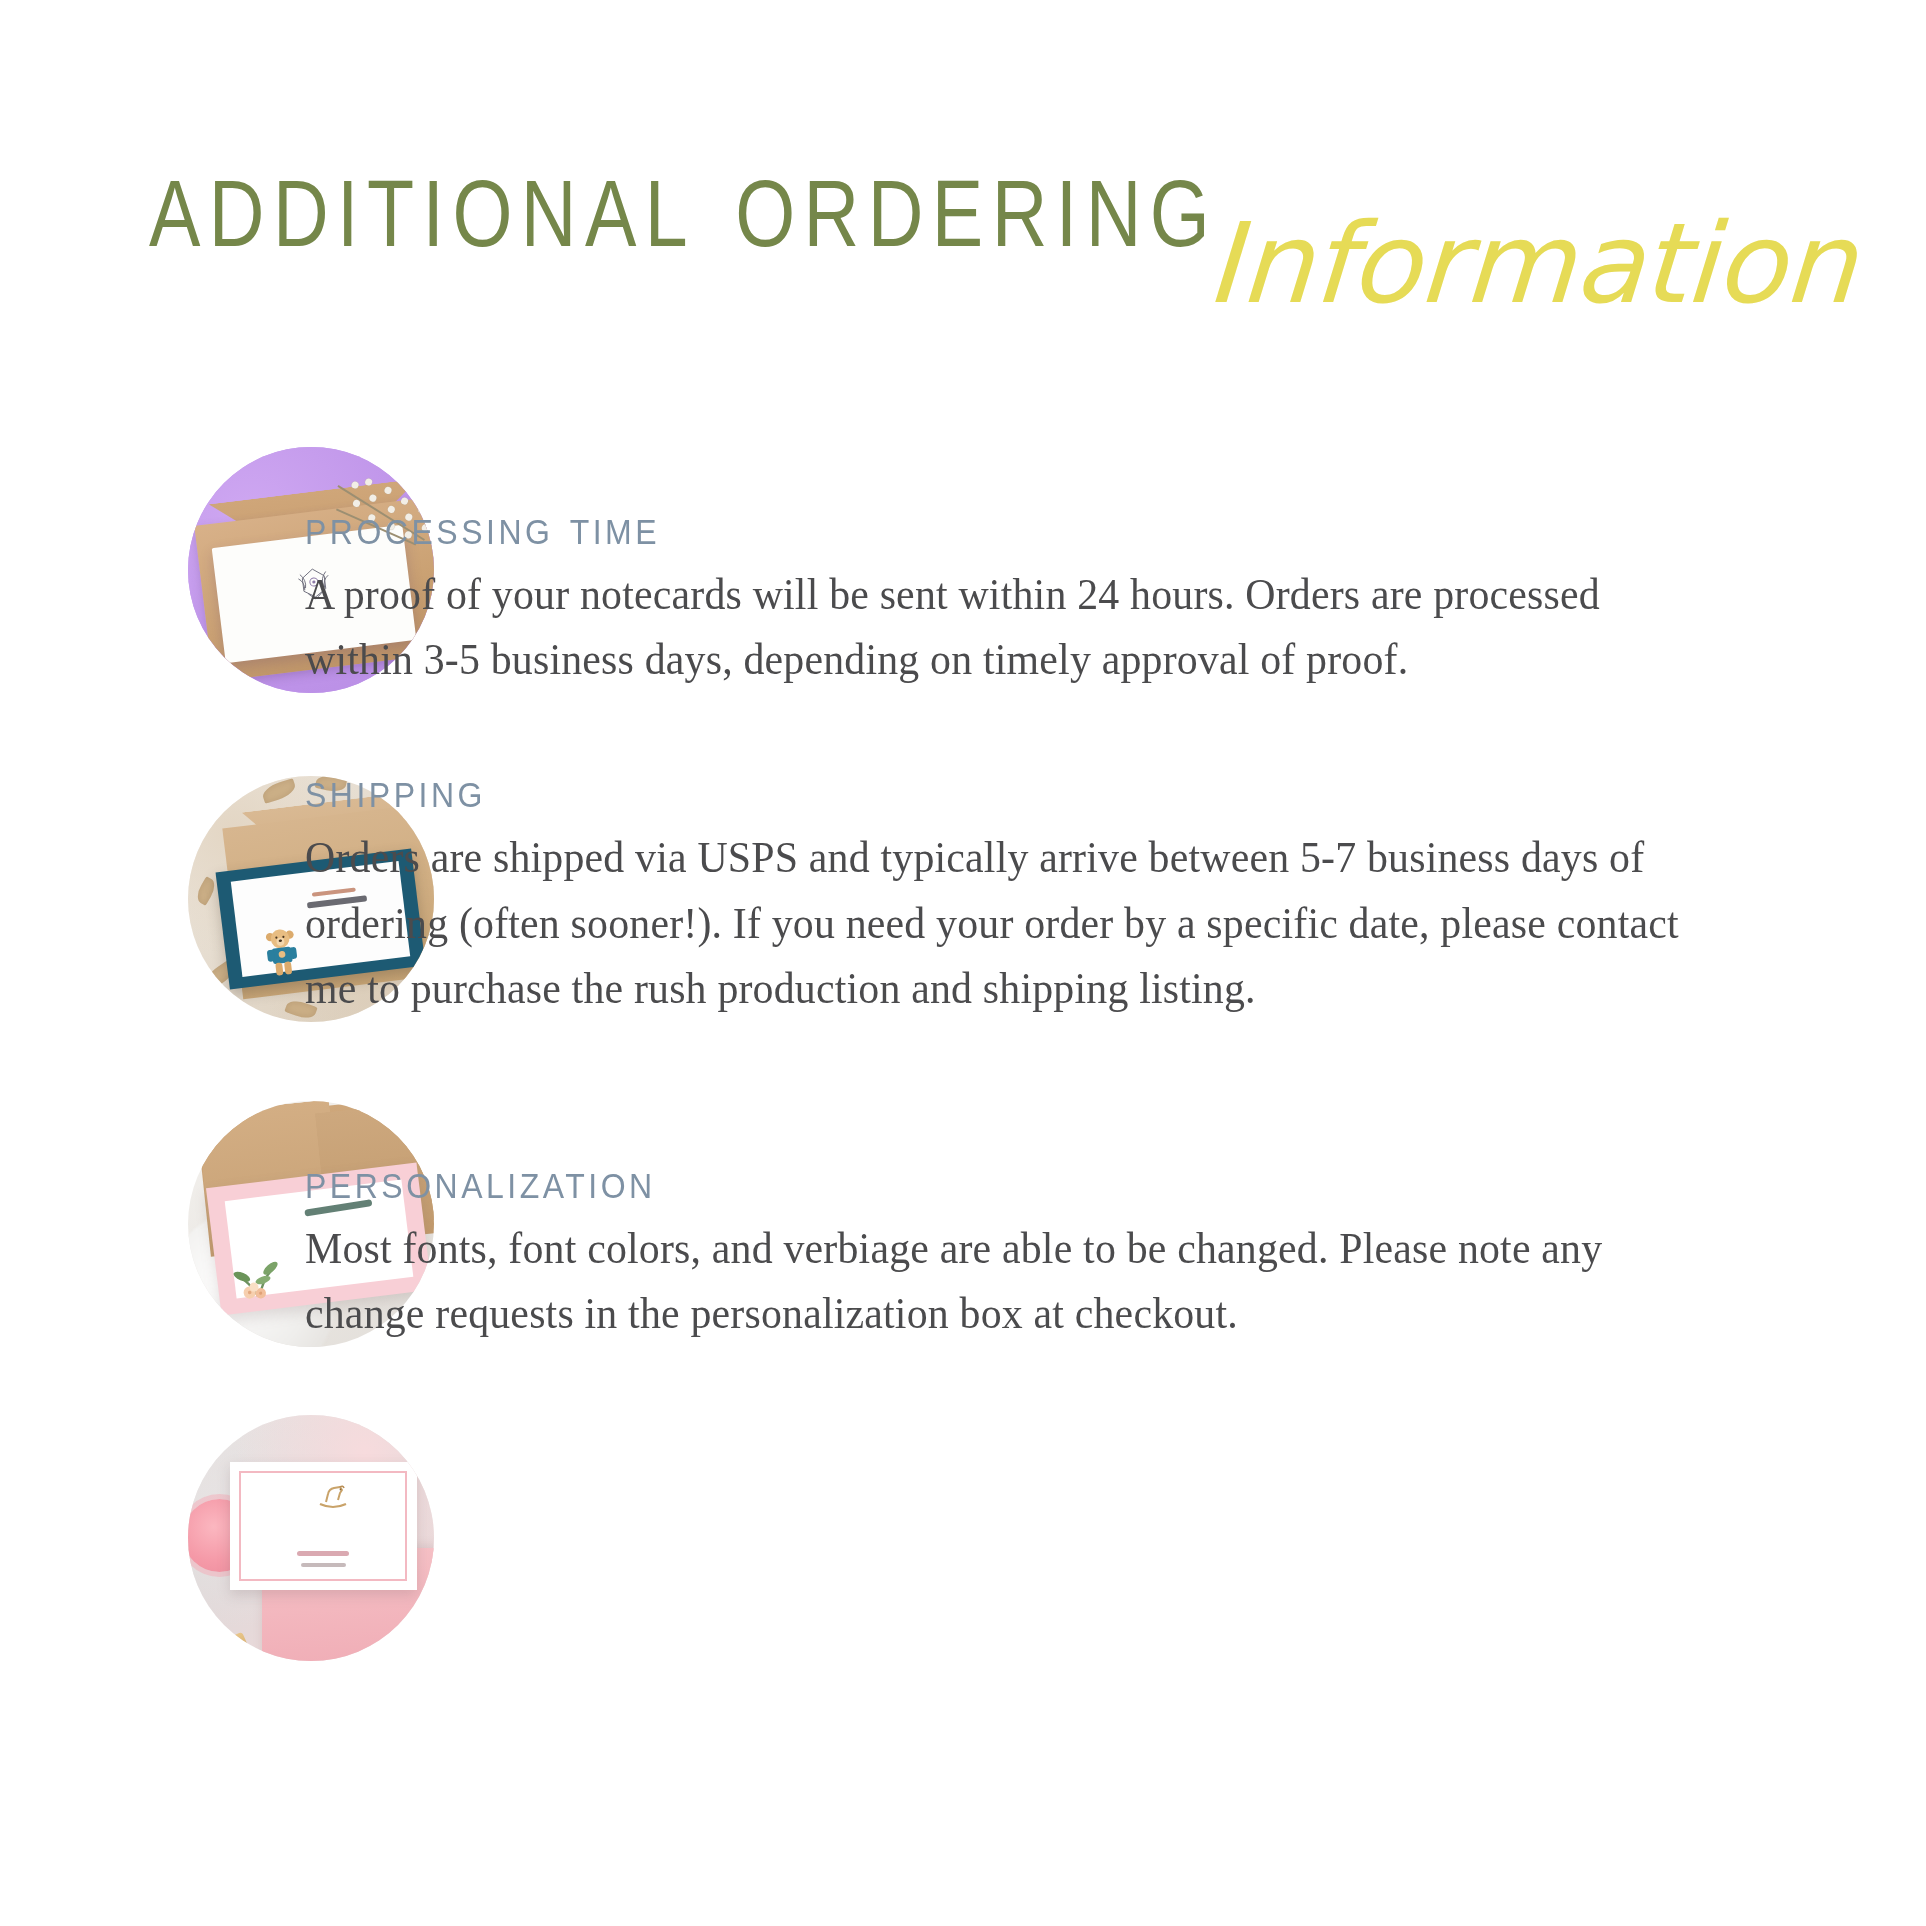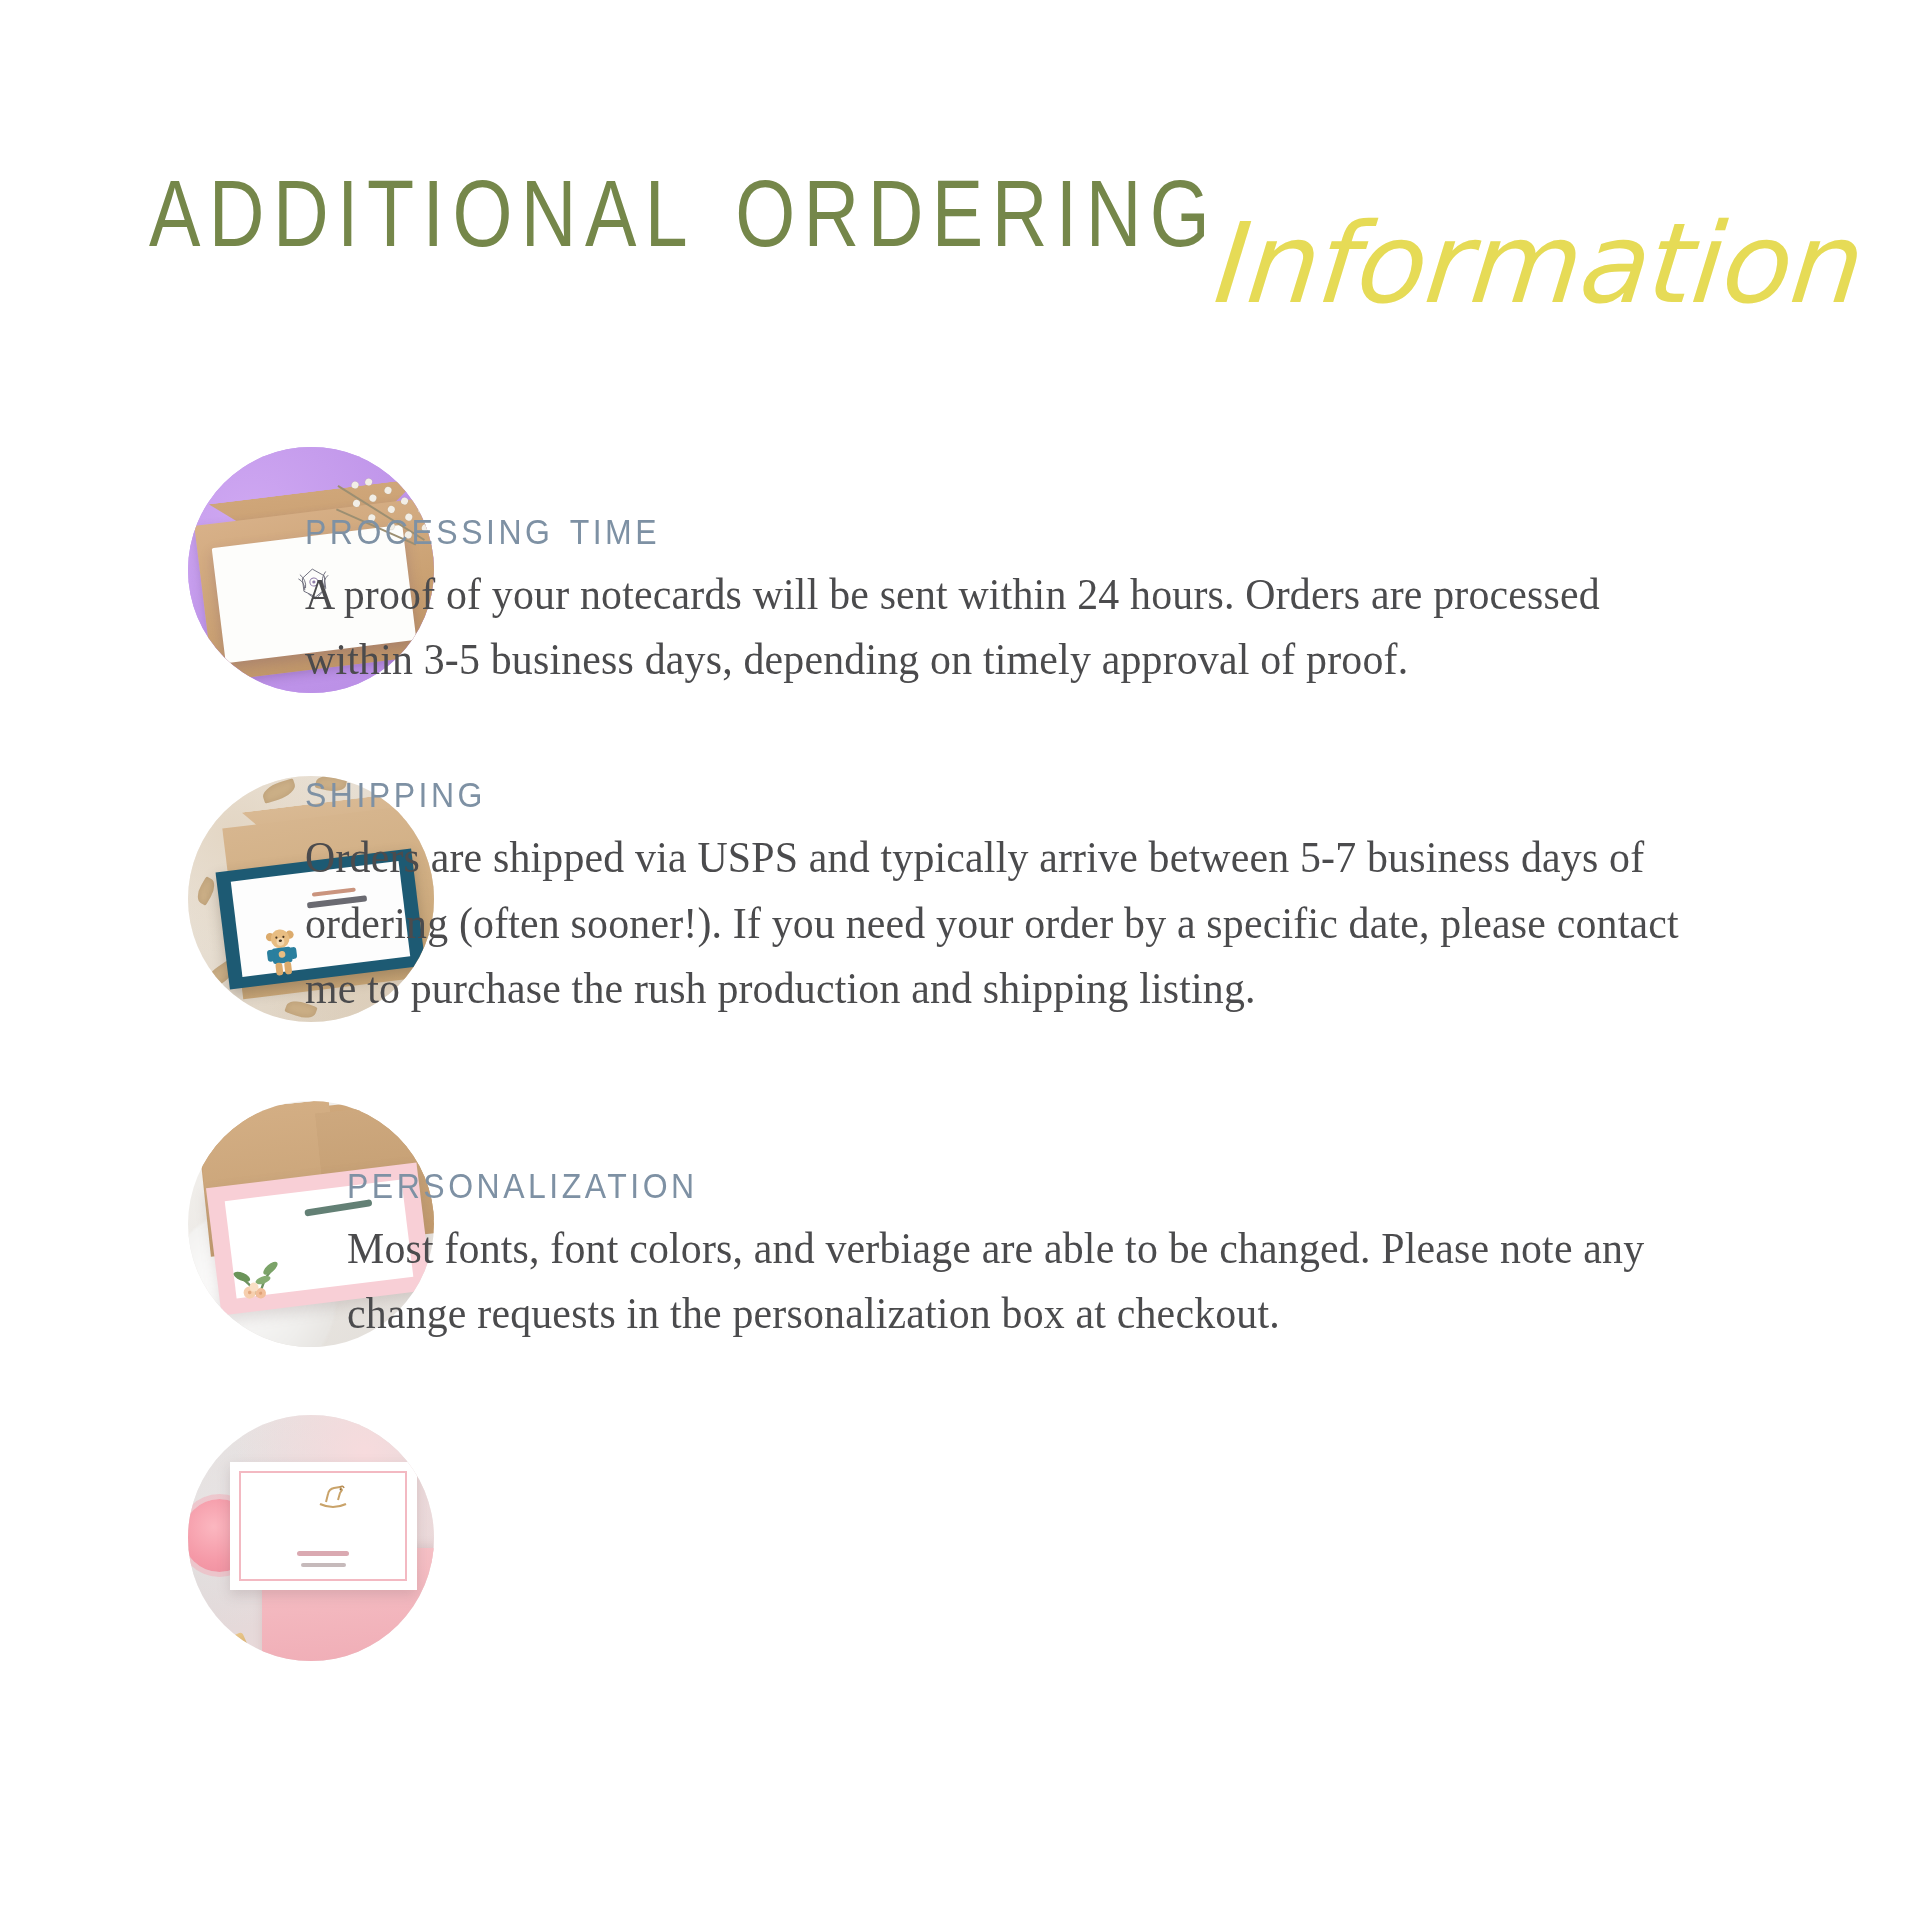--- a/index.html
+++ b/index.html
@@ -109,21 +109,21 @@
     color: #4b4b4d;
     margin: 0;
     transform: scaleX(0.93);
     transform-origin: left top;
     letter-spacing: 0.2px;
   }
 
   
   .section.s1 { margin-bottom: 57px; }
   .section.s2 { margin-bottom: 55px; }
-  .section.s3 { margin-bottom: 46px; gap: 42px; }
+  .section.s3 { margin-bottom: 46px; }
   .section.s2 .thumb { margin-top: 26px; }
   .section.s3 .thumb { margin-top: 24px; }
   .section.s4 .thumb { margin-top: 22px; }
 
   
   .scene { position: absolute; inset: 0; }
 
   
   .s1-bg { position:absolute; inset:0; background:#c39bec; }
   .s1-bg2 { position:absolute; left:-12%; top:-6%; width:126%; height:118%;

